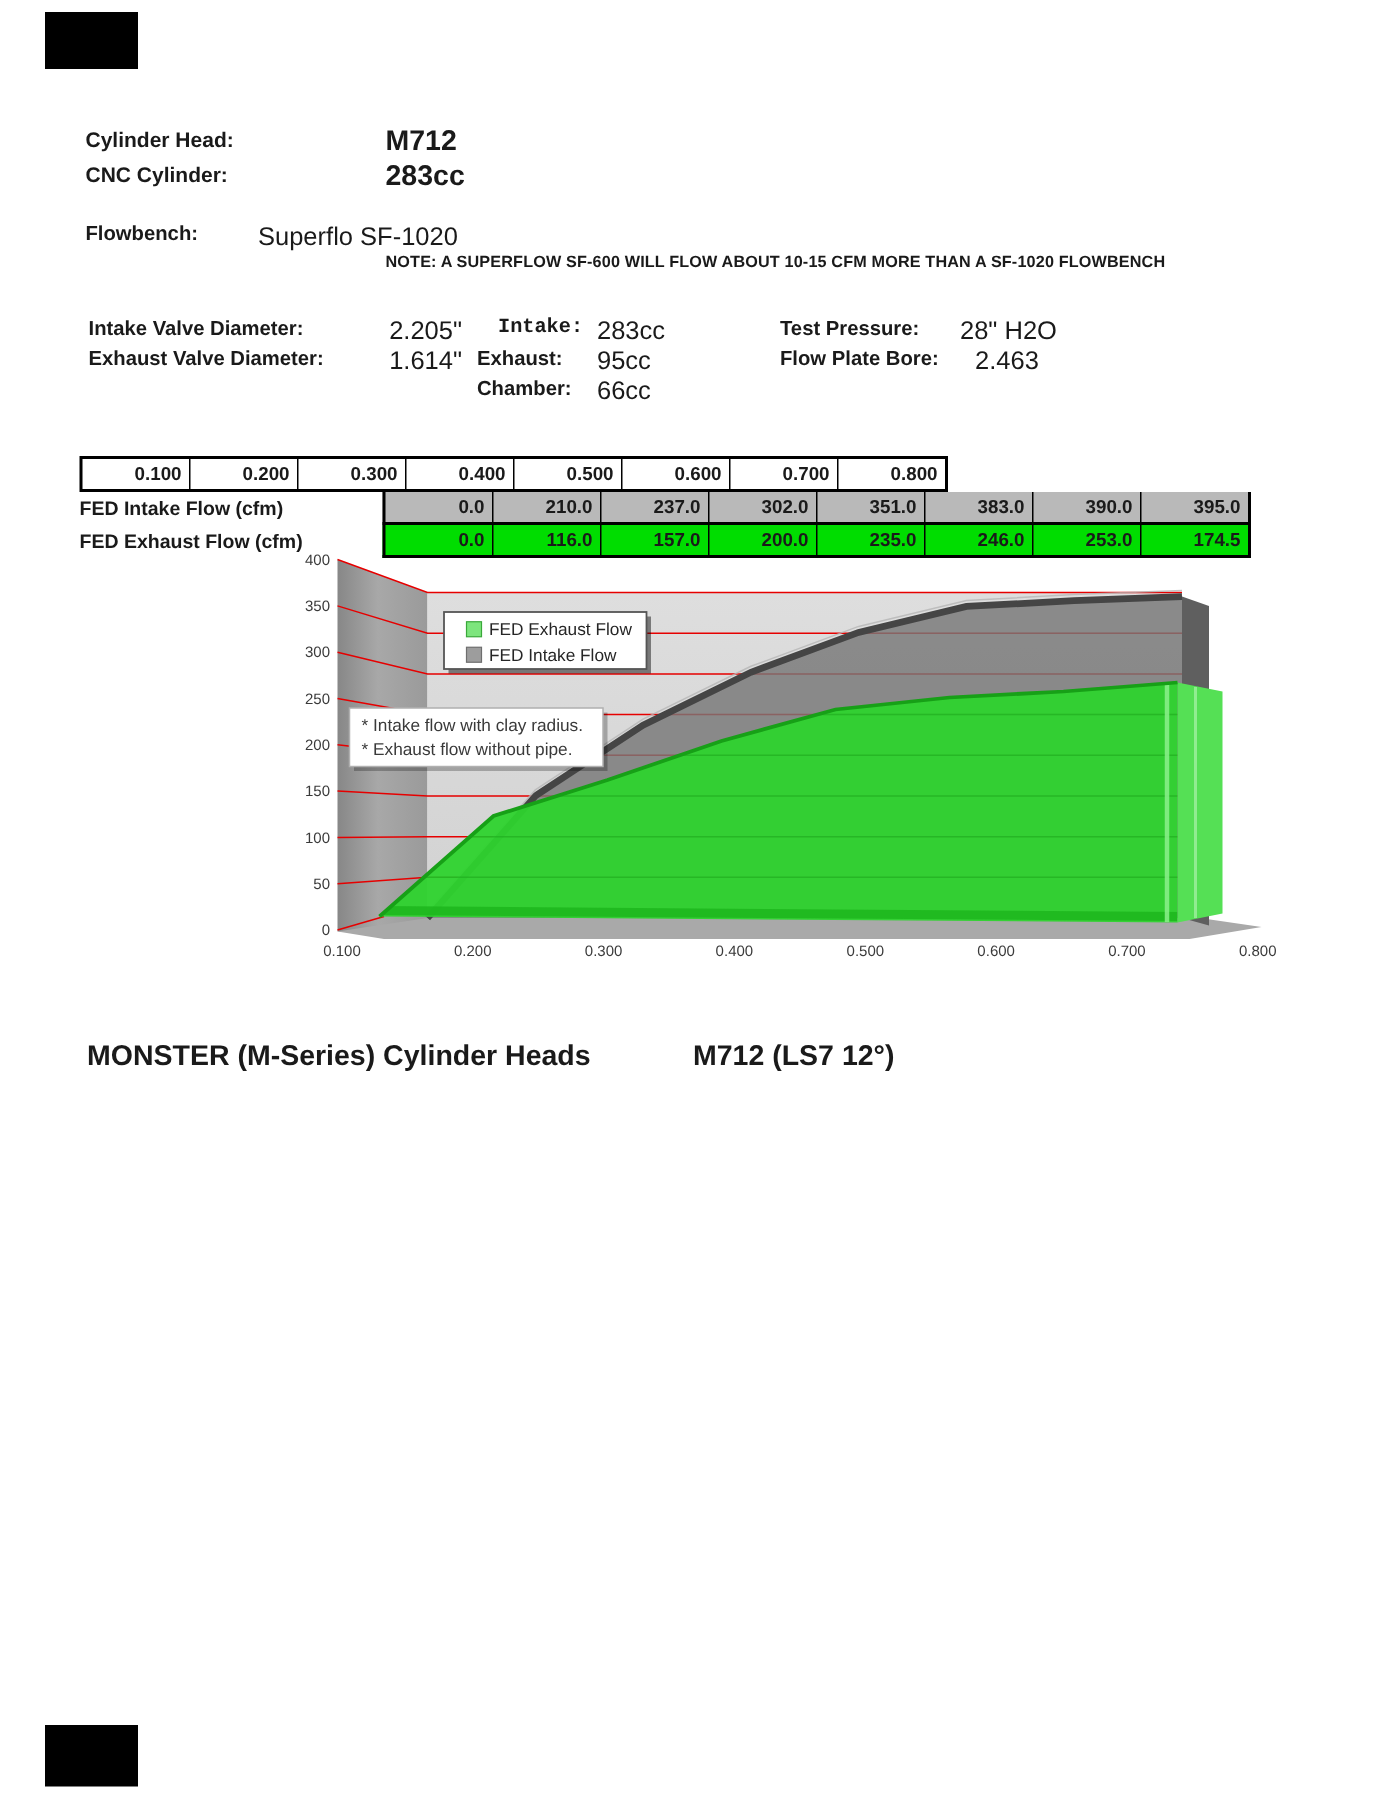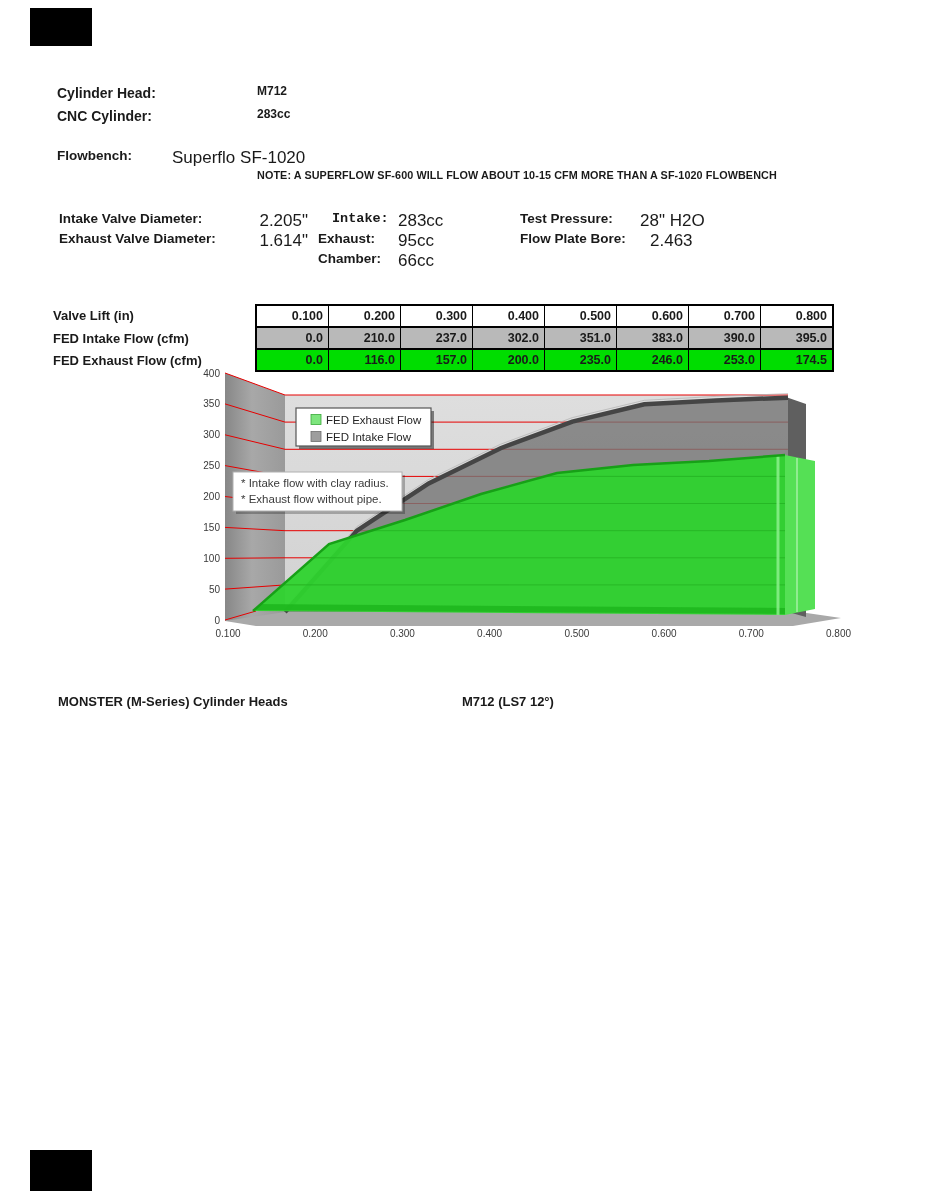--- a/index.html
+++ b/index.html
@@ -1,34 +1,34 @@
 <!DOCTYPE html>
 <html><head>
 <meta charset="utf-8">
 <style>
   html,body{margin:0;padding:0;}
   body{width:927px;height:1200px;background:#ffffff;position:relative;
        font-family:"Liberation Sans",sans-serif;color:#1a1a1a;}
   .abs{position:absolute;}
   .lbl{font-size:13.5px;font-weight:bold;white-space:nowrap;}
   .val{font-size:17px;white-space:nowrap;}
-  .hdrval{font-size:12px;font-weight:bold;white-space:nowrap;}
+  .hdrval{font-size:19px;font-weight:bold;white-space:nowrap;}
   .note{font-size:10.8px;font-weight:bold;white-space:nowrap;letter-spacing:.1px;}
   .logo{background:#000;}
   
   .trow{display:flex;align-items:stretch;}
   .tlabel{width:202px;font-size:13px;font-weight:bold;line-height:21px;white-space:nowrap;}
   .tcells{display:flex;border-left:2.5px solid #000;border-right:2.5px solid #000;}
   .cell{width:66px;font-size:12.5px;font-weight:bold;text-align:right;
         padding-right:5px;line-height:20px;border-left:1.5px solid #000;height:20px;}
   .cell:first-child{border-left:none;}
   .r1 .tcells{border-top:2.5px solid #000;border-bottom:2px solid #000;background:#ffffff;}
   .r2 .tcells{border-bottom:2px solid #000;background:#b9b9b9;}
   .r3 .tcells{border-bottom:2.5px solid #000;background:#00dd00;}
-  .ft{font-size:13px;font-weight:bold;white-space:nowrap;}
+  .ft{font-size:19px;font-weight:bold;white-space:nowrap;}
   svg text{font-family:"Liberation Sans",sans-serif;}
   .ytick{font-size:10px;fill:#3a3a3a;}
   .xtick{font-size:10px;fill:#3a3a3a;}
   .legtext{font-size:11.5px;fill:#262626;}
   .anntext{font-size:11.5px;fill:#3a3a3a;}
 </style>
 </head>
 <body>
 
 <div class="abs logo" style="left:30px;top:8px;width:62px;height:38px;"></div>
@@ -55,21 +55,20 @@
 <div class="abs lbl" style="left:318px;top:231px;">Exhaust:</div>
 <div class="abs val" style="left:398px;top:231px;">95cc</div>
 <div class="abs lbl" style="left:520px;top:231px;text-align:right;">Flow Plate Bore:</div>
 <div class="abs val" style="left:650px;top:231px;">2.463</div>
 
 <div class="abs lbl" style="left:318px;top:251px;">Chamber:</div>
 <div class="abs val" style="left:398px;top:251px;">66cc</div>
 
 <div class="abs" style="left:53px;top:304px;">
   <div class="trow r1">
-    <div class="tlabel" style="line-height:23px;">Valve Lift (in)</div>
     <div class="tcells">
       <div class="cell">0.100</div>
       <div class="cell">0.200</div>
       <div class="cell">0.300</div>
       <div class="cell">0.400</div>
       <div class="cell">0.500</div>
       <div class="cell">0.600</div>
       <div class="cell">0.700</div>
       <div class="cell">0.800</div>
     </div>

